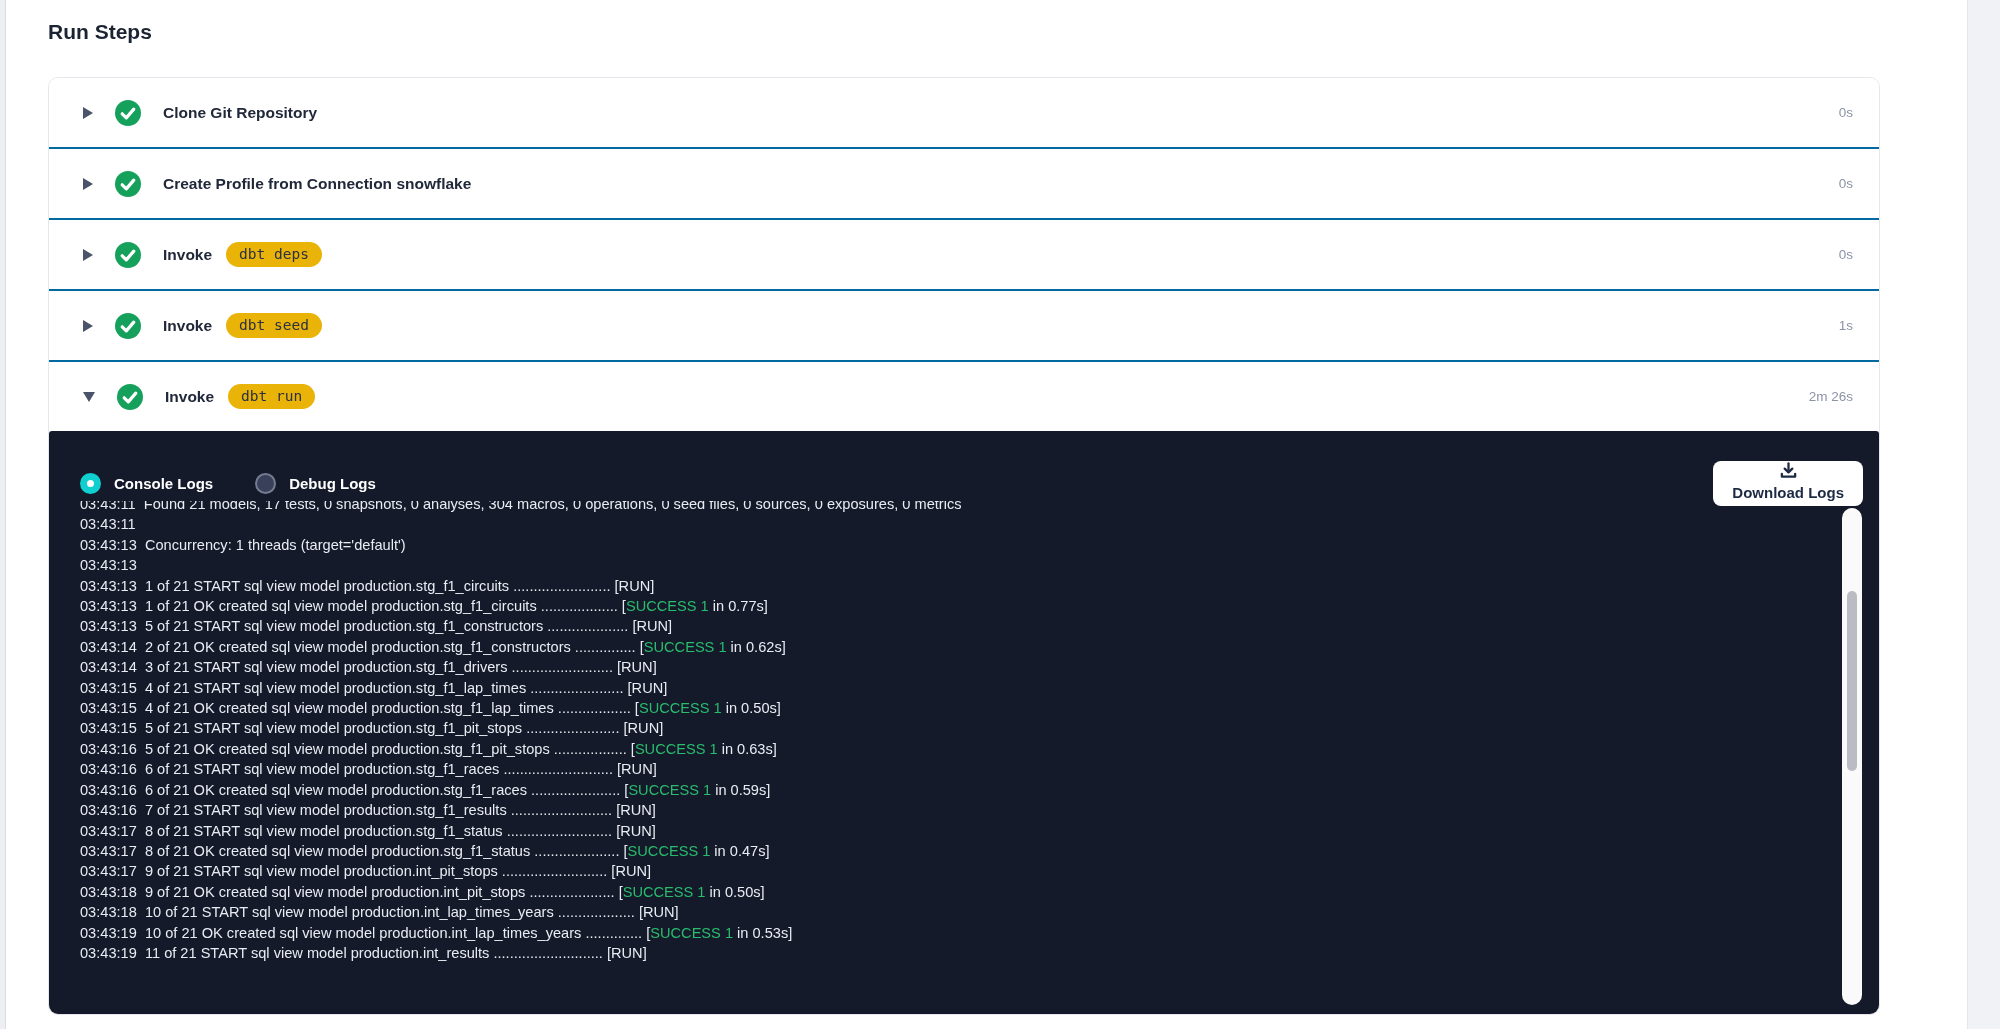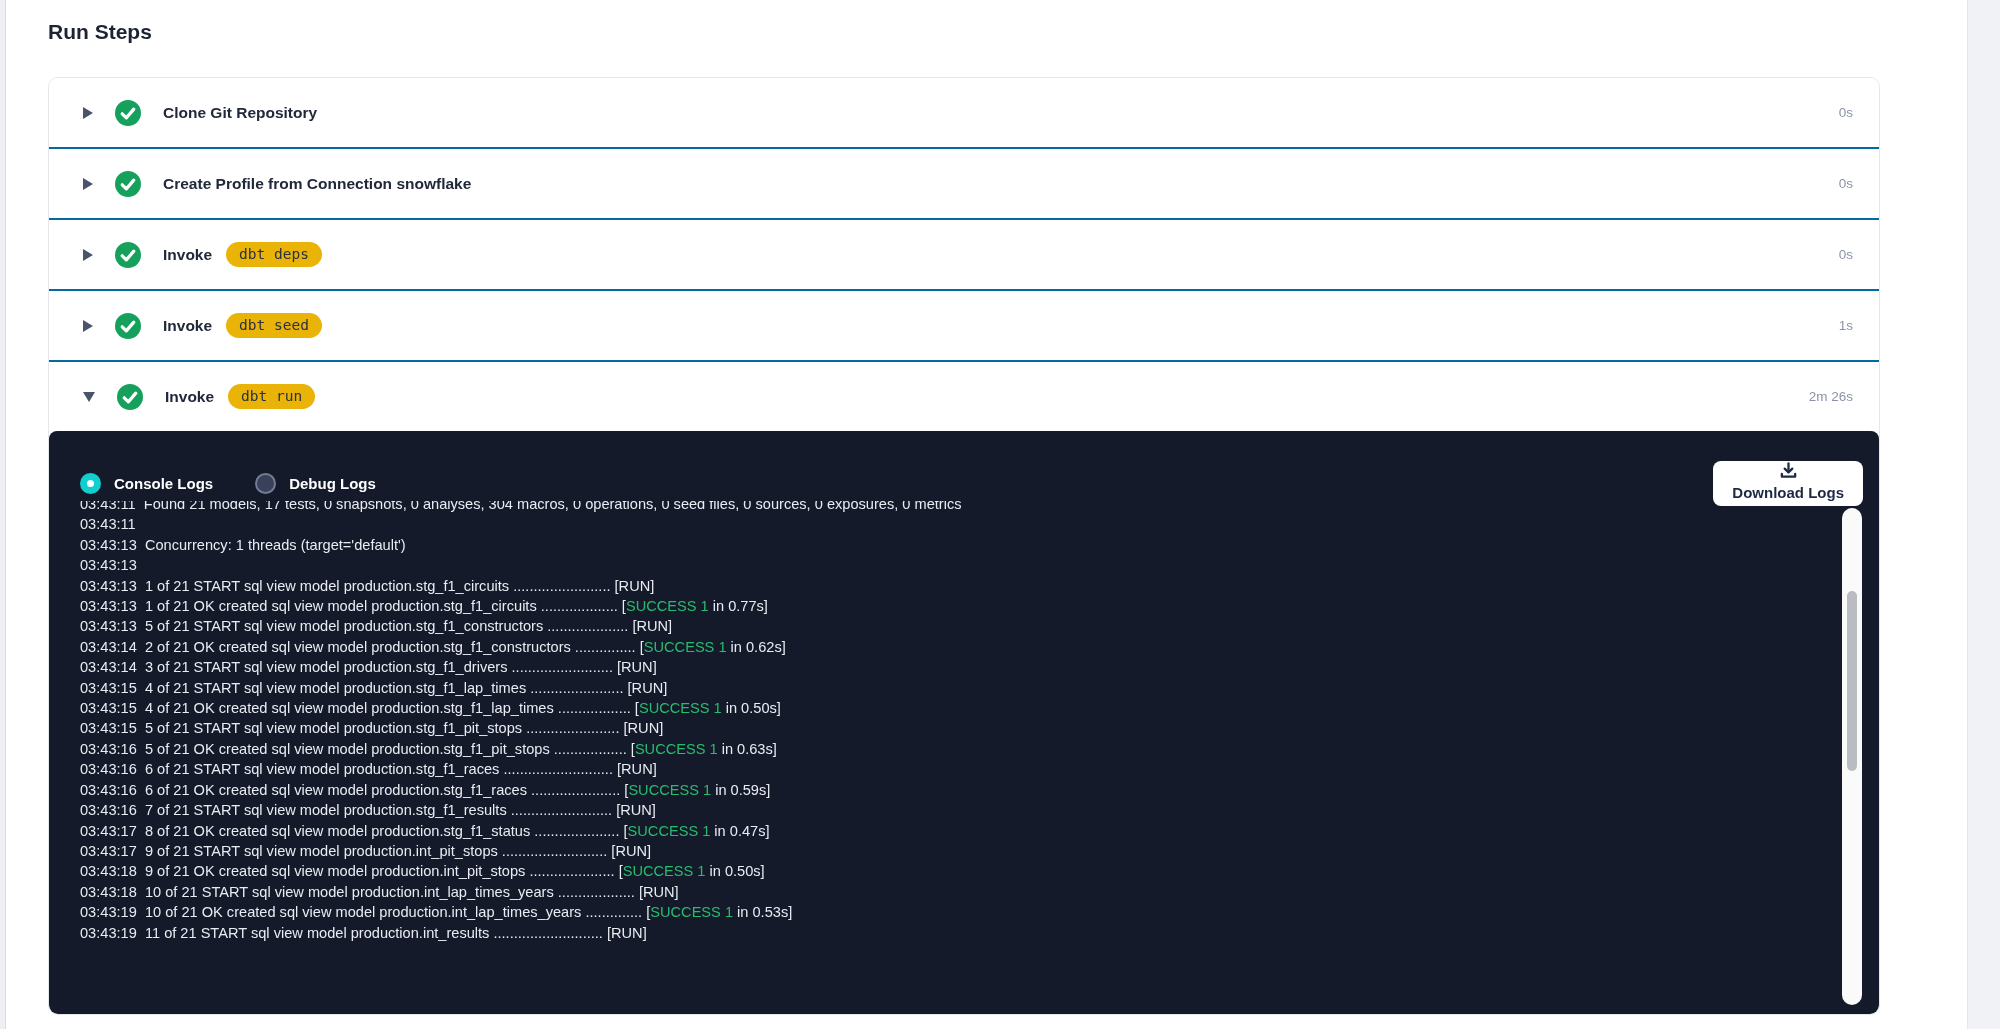--- a/index.html
+++ b/index.html
@@ -29,21 +29,21 @@
   .caret.down { border-left:6.5px solid transparent; border-right:6.5px solid transparent;
     border-top:10px solid #49536a; border-bottom:none; }
 
   .check { margin-left:22px; width:26px; height:26px; flex:none; display:flex; }
   .step-label { margin-left:22px; font-size:15.5px; font-weight:700; color:#202839; }
   .badge { margin-left:14px; font-family:"DejaVu Sans Mono", monospace;
     font-size:14.5px; color:#2a3142; background:#eab308; padding:4px 13px 5px;
     border-radius:15px; }
   .duration { margin-left:auto; font-size:13.5px; color:#8b93a6; }
 
-  .console { position:relative; background:#151a2b; border-radius:8px; height:583px; }
+  .console { position:relative; background:#151a2b; border-radius:3px; height:583px; }
   .console-header { display:flex; align-items:center; padding:30px 16px 0 31px; height:75px; }
   .radio-opt { display:flex; align-items:center; margin-right:42px; cursor:pointer; }
   .radio { width:21px; height:21px; border-radius:50%; flex:none; }
   .radio.on { background:#0fcfcf; position:relative; }
   .radio.on::after { content:""; position:absolute; left:7px; top:7px; width:7px; height:7px;
     border-radius:50%; background:#ffffff; }
   .radio.off { background:#39415a; border:2.5px solid #737c90; }
   .radio-label { margin-left:13px; color:#ffffff; font-size:15px; font-weight:700; }
 
   .download { margin-left:auto; display:flex; align-items:center; gap:4px;
@@ -168,20 +168,21 @@
             <div class="log-line"><span>03:43:13  </span><span>5 of 21 START sql view model production.stg_f1_constructors .................... [RUN]</span></div>
             <div class="log-line"><span>03:43:14  </span><span>2 of 21 OK created sql view model production.stg_f1_constructors ............... [</span><span class="ok">SUCCESS 1</span><span> in 0.62s]</span></div>
             <div class="log-line"><span>03:43:14  </span><span>3 of 21 START sql view model production.stg_f1_drivers ......................... [RUN]</span></div>
             <div class="log-line"><span>03:43:15  </span><span>4 of 21 START sql view model production.stg_f1_lap_times ....................... [RUN]</span></div>
             <div class="log-line"><span>03:43:15  </span><span>4 of 21 OK created sql view model production.stg_f1_lap_times .................. [</span><span class="ok">SUCCESS 1</span><span> in 0.50s]</span></div>
             <div class="log-line"><span>03:43:15  </span><span>5 of 21 START sql view model production.stg_f1_pit_stops ....................... [RUN]</span></div>
             <div class="log-line"><span>03:43:16  </span><span>5 of 21 OK created sql view model production.stg_f1_pit_stops .................. [</span><span class="ok">SUCCESS 1</span><span> in 0.63s]</span></div>
             <div class="log-line"><span>03:43:16  </span><span>6 of 21 START sql view model production.stg_f1_races ........................... [RUN]</span></div>
             <div class="log-line"><span>03:43:16  </span><span>6 of 21 OK created sql view model production.stg_f1_races ...................... [</span><span class="ok">SUCCESS 1</span><span> in 0.59s]</span></div>
             <div class="log-line"><span>03:43:16  </span><span>7 of 21 START sql view model production.stg_f1_results ......................... [RUN]</span></div>
+            <div class="log-line"><span>03:43:17  </span><span>8 of 21 START sql view model production.stg_f1_status .......................... [RUN]</span></div>
             <div class="log-line"><span>03:43:17  </span><span>8 of 21 OK created sql view model production.stg_f1_status ..................... [</span><span class="ok">SUCCESS 1</span><span> in 0.47s]</span></div>
             <div class="log-line"><span>03:43:17  </span><span>9 of 21 START sql view model production.int_pit_stops .......................... [RUN]</span></div>
             <div class="log-line"><span>03:43:18  </span><span>9 of 21 OK created sql view model production.int_pit_stops ..................... [</span><span class="ok">SUCCESS 1</span><span> in 0.50s]</span></div>
             <div class="log-line"><span>03:43:18  </span><span>10 of 21 START sql view model production.int_lap_times_years ................... [RUN]</span></div>
             <div class="log-line"><span>03:43:19  </span><span>10 of 21 OK created sql view model production.int_lap_times_years .............. [</span><span class="ok">SUCCESS 1</span><span> in 0.53s]</span></div>
             <div class="log-line"><span>03:43:19  </span><span>11 of 21 START sql view model production.int_results ........................... [RUN]</span></div>
           </div>
       </div>
 
       <div class="scroll-track">

